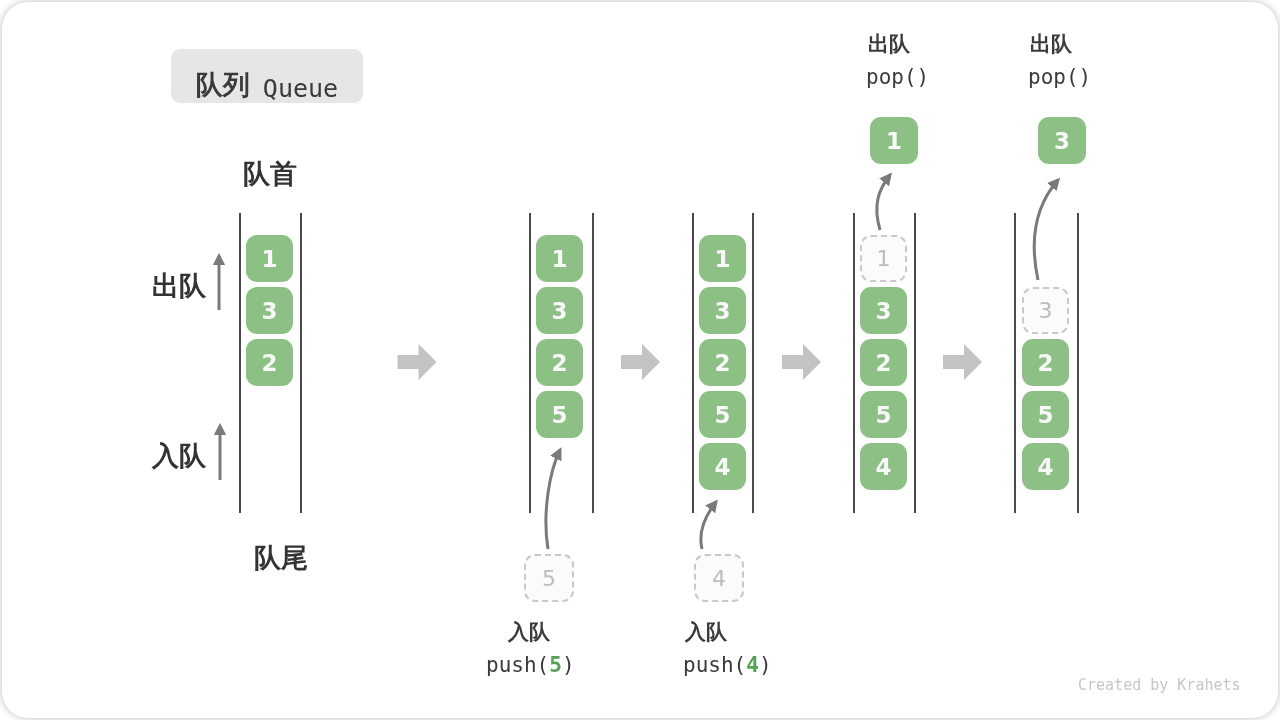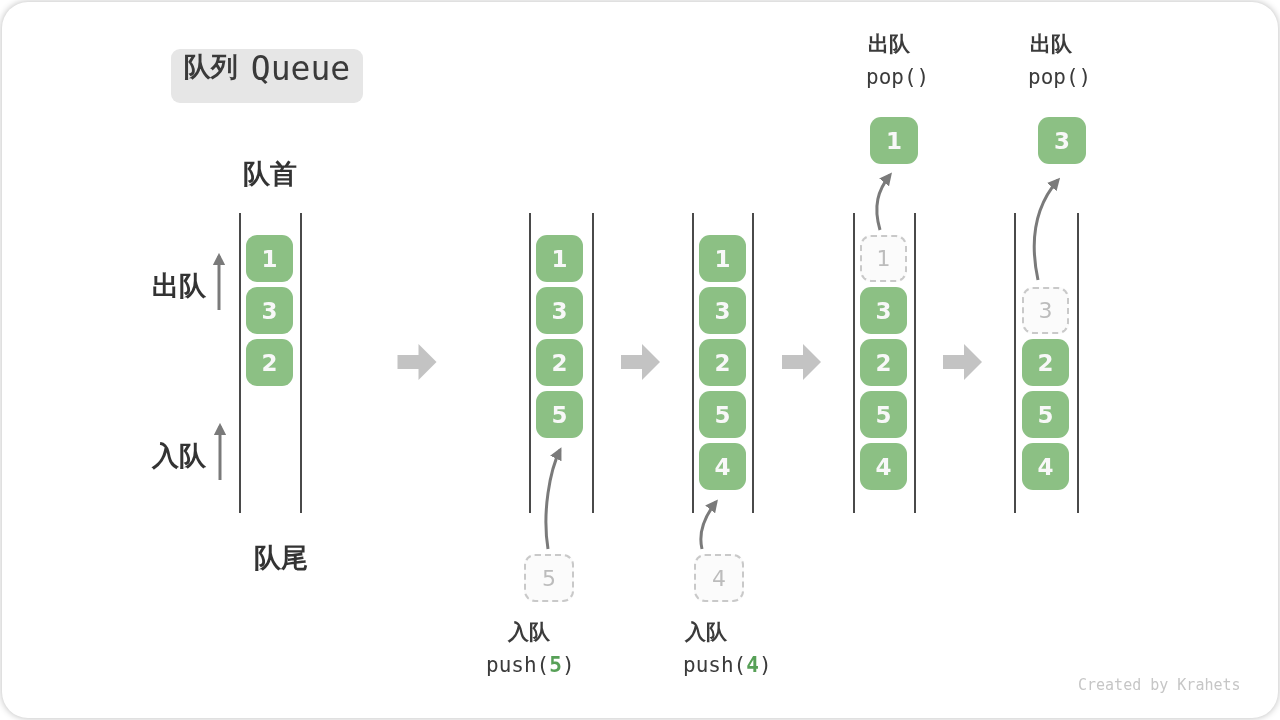--- a/index.html
+++ b/index.html
@@ -1,23 +1,23 @@
 <!DOCTYPE html>
 <html style="--green: #8CC084; --accent: #57A057; --flow: #C3C3C3; --thin: #7A7A7A;"><head>
 <meta charset="utf-8">
 <style>
   html,body{margin:0;padding:0;width:1280px;height:720px;background:#fff;overflow:hidden;}
   .canvas{position:absolute;left:2px;top:2px;width:1276px;height:716px;background:#ffffff;
           border-radius:26px;box-shadow:0 0 7px rgba(0,0,0,.28);
           font-family:"DejaVu Sans","Liberation Sans",sans-serif;}
   .arrows{position:absolute;left:0;top:0;width:1280px;height:720px;pointer-events:none;}
   .badge{position:absolute;left:169px;top:47px;width:192px;height:54px;background:#e6e6e6;
-         border-radius:9px;display:flex;align-items:flex-start;justify-content:center;gap:13px;}
+         border-radius:9px;display:flex;align-items:flex-end;justify-content:center;gap:13px;}
   .badge-zh{font-size:27px;font-weight:700;color:#3a3a3a;}
-  .badge-en{font-family:"DejaVu Sans Mono","Liberation Mono",monospace;font-size:33px;font-weight:500;color:#3a3a3a;}
+  .badge-en{font-family:"DejaVu Sans Mono","Liberation Mono",monospace;font-size:25px;font-weight:500;color:#3a3a3a;}
   .side-label{position:absolute;font-size:27px;font-weight:700;color:#333;white-space:nowrap;}
   .state{position:absolute;left:0;top:0;width:1280px;height:720px;pointer-events:none;}
   .vline{position:absolute;width:1.6px;background:#4a4a4a;}
   .cell{position:absolute;width:47px;height:47px;box-sizing:border-box;border-radius:11px;
         background:var(--green,#8CC084);color:#f8f8f8;font-size:23px;font-weight:600;
         display:flex;align-items:center;justify-content:center;}
   .cell.ghost{background:#fbfbfb;border:2px dashed #c9c9c9;color:#bcbcbc;font-weight:500;font-size:22px;}
   .op-label{position:absolute;font-size:21px;font-weight:600;color:#3b3b3b;white-space:nowrap;}
   .op-code{position:absolute;font-family:"DejaVu Sans Mono","Liberation Mono",monospace;
            font-size:21px;color:#3b3b3b;white-space:nowrap;}

